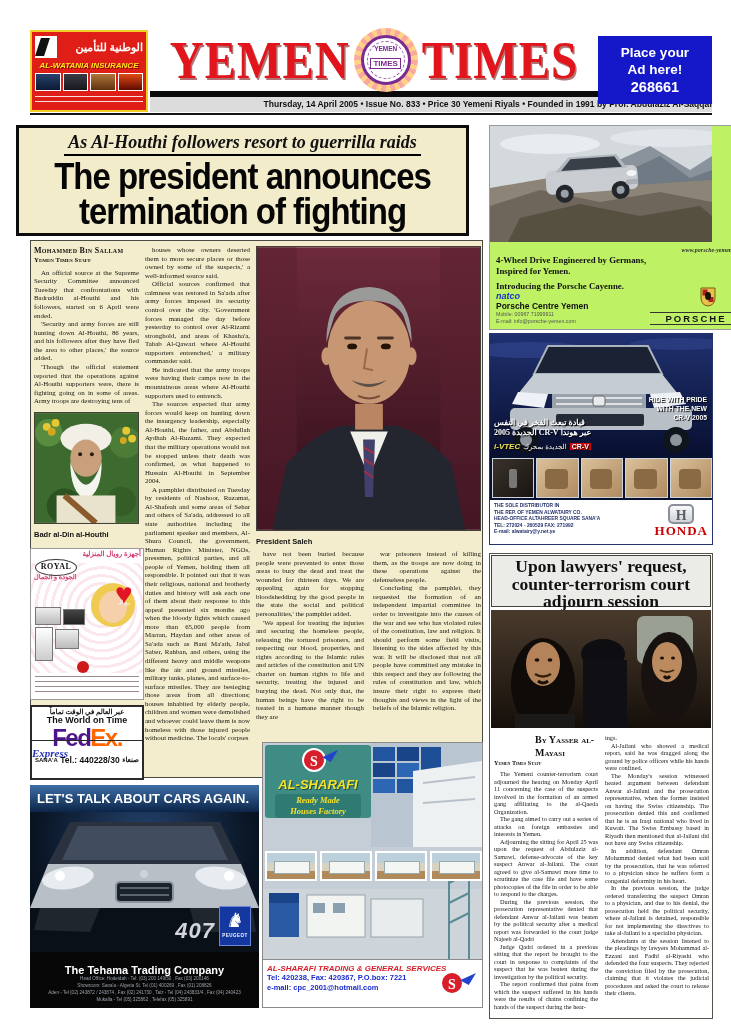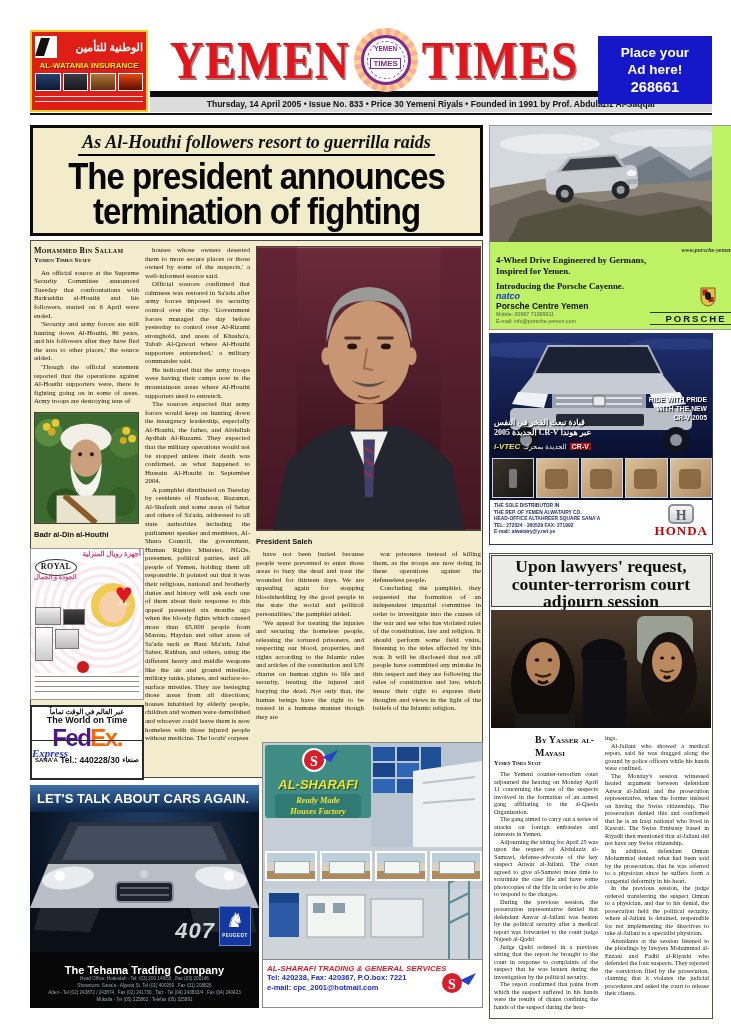--- a/index.html
+++ b/index.html
@@ -7,47 +7,47 @@
         font-family:"Liberation Serif",serif;color:#111;}
   .abs{position:absolute;}
   
   #watania{left:30px;top:30px;width:118px;height:82px;background:#DF1F17;border:2px solid #F2CE26;
            box-sizing:border-box;padding:2px 3px;}
   .wat-row1{display:flex;align-items:center;justify-content:space-between;height:26px;}
   .wat-logo{width:22px;height:22px;background:#fff;position:relative;overflow:hidden;flex:0 0 auto;}
   .wat-logo:before{content:"";position:absolute;left:3px;top:2px;width:9px;height:18px;background:#111;transform:skewX(-18deg);}
   .wat-ar{color:#fff;font-weight:bold;font-size:11px;direction:rtl;line-height:1;}
   .wat-name{color:#FFE81A;font-family:"Liberation Sans",sans-serif;font-weight:bold;font-size:8px;
-            text-align:center;margin-top:1px;text-shadow:1px 1px 0 #7a0000;}
+            text-align:center;margin-top:1px;text-shadow:1px 1px 0 #7a0000;font-style:italic;}
   .wat-pics{display:flex;gap:2px;margin-top:3px;}
   .wat-pic{width:26px;height:16px;border:1px solid #fff;}
   .wat-lines{margin-top:3px;height:12px;background:repeating-linear-gradient(#DF1F17 0 2px,rgba(255,255,255,.85) 2px 3px,#DF1F17 3px 5px);}
   #masthead{left:150px;top:28px;width:448px;height:64px;display:flex;align-items:center;justify-content:center;z-index:3;}
   .mast-word{font-family:"Liberation Serif",serif;font-weight:bold;font-size:47px;color:#E2141C;
              letter-spacing:1px;line-height:1;transform:scaleY(1.12);text-shadow:1.5px 1.5px 0 rgba(110,0,0,.55);}
   #emblem{width:64px;height:64px;position:relative;margin:0 4px;flex:0 0 auto;}
   .rays{position:absolute;left:0;top:0;width:64px;height:64px;border-radius:50%;
         background:repeating-conic-gradient(#F9A99E 0 9deg,#FFD387 9deg 18deg);}
   .badge{position:absolute;left:7px;top:7px;width:50px;height:50px;border-radius:50%;background:#fff;
          border:3px solid #7A2B8F;box-sizing:border-box;text-align:center;}
   .badge-ring{position:absolute;left:3px;top:3px;right:3px;bottom:3px;border:1px dashed #9a58aa;border-radius:50%;}
   .badge-top{font-family:"Liberation Sans",sans-serif;font-weight:bold;font-size:6.5px;color:#7A2B8F;margin-top:7px;}
   .badge-banner{display:inline-block;border:1px solid #7A2B8F;padding:0 2px;margin-top:2px;
                 font-family:"Liberation Sans",sans-serif;font-weight:bold;font-size:8px;color:#7A2B8F;background:#fff;}
   #blackbar{left:150px;top:91px;width:562px;height:6px;background:#0b0b0b;z-index:1;}
   #dateline{left:150px;top:97px;width:562px;height:15px;background:#DCDCDC;z-index:0;
-            font-family:"Liberation Sans",sans-serif;font-weight:bold;font-size:8.5px;line-height:15px;text-align:center;color:#101010;}
+            font-family:"Liberation Sans",sans-serif;font-weight:bold;font-size:8.5px;line-height:15px;text-align:right;color:#101010;}
   #placead{left:598px;top:36px;width:114px;height:68px;background:#1518C8;z-index:4;color:#fff;
            font-family:"Liberation Sans",sans-serif;font-weight:bold;text-align:center;
            display:flex;flex-direction:column;justify-content:center;gap:1px;}
   .pa-l{font-size:13.5px;line-height:1.15;}
   .pa-n{font-size:14.5px;}
   #headerRule{left:30px;top:113px;width:682px;height:2px;background:#151515;}
   
-  #headlineBox{left:30px;top:125px;width:453px;height:111px;background:#F2ECCB;border:3px solid #0c0c0c;
+  #headlineBox{left:16px;top:125px;width:453px;height:111px;background:#F2ECCB;border:3px solid #0c0c0c;
                box-sizing:border-box;text-align:center;}
   .kicker{display:inline-block;margin-top:4px;font-weight:bold;font-style:italic;font-size:18px;
           border-bottom:2.5px solid #000;padding:0 4px 1px;}
   .bigHead{font-family:"Liberation Sans",sans-serif;font-weight:bold;font-size:33px;letter-spacing:-1px;
            line-height:.97;margin-top:3px;transform:scaleY(1.1);transform-origin:top center;color:#060606;}
   
   #articleBox{left:30px;top:240px;width:453px;height:538px;background:#F4EDCD;border:1px solid #4a4a42;box-sizing:border-box;}
   .art-col{position:absolute;top:5px;height:528px;width:105px;overflow:hidden;}
   .byline-name{font-weight:bold;font-size:8px;font-variant:small-caps;letter-spacing:.3px;line-height:1.2;}
   .byline-org{font-weight:bold;font-size:6.8px;font-variant:small-caps;line-height:1.2;margin-bottom:5px;}

